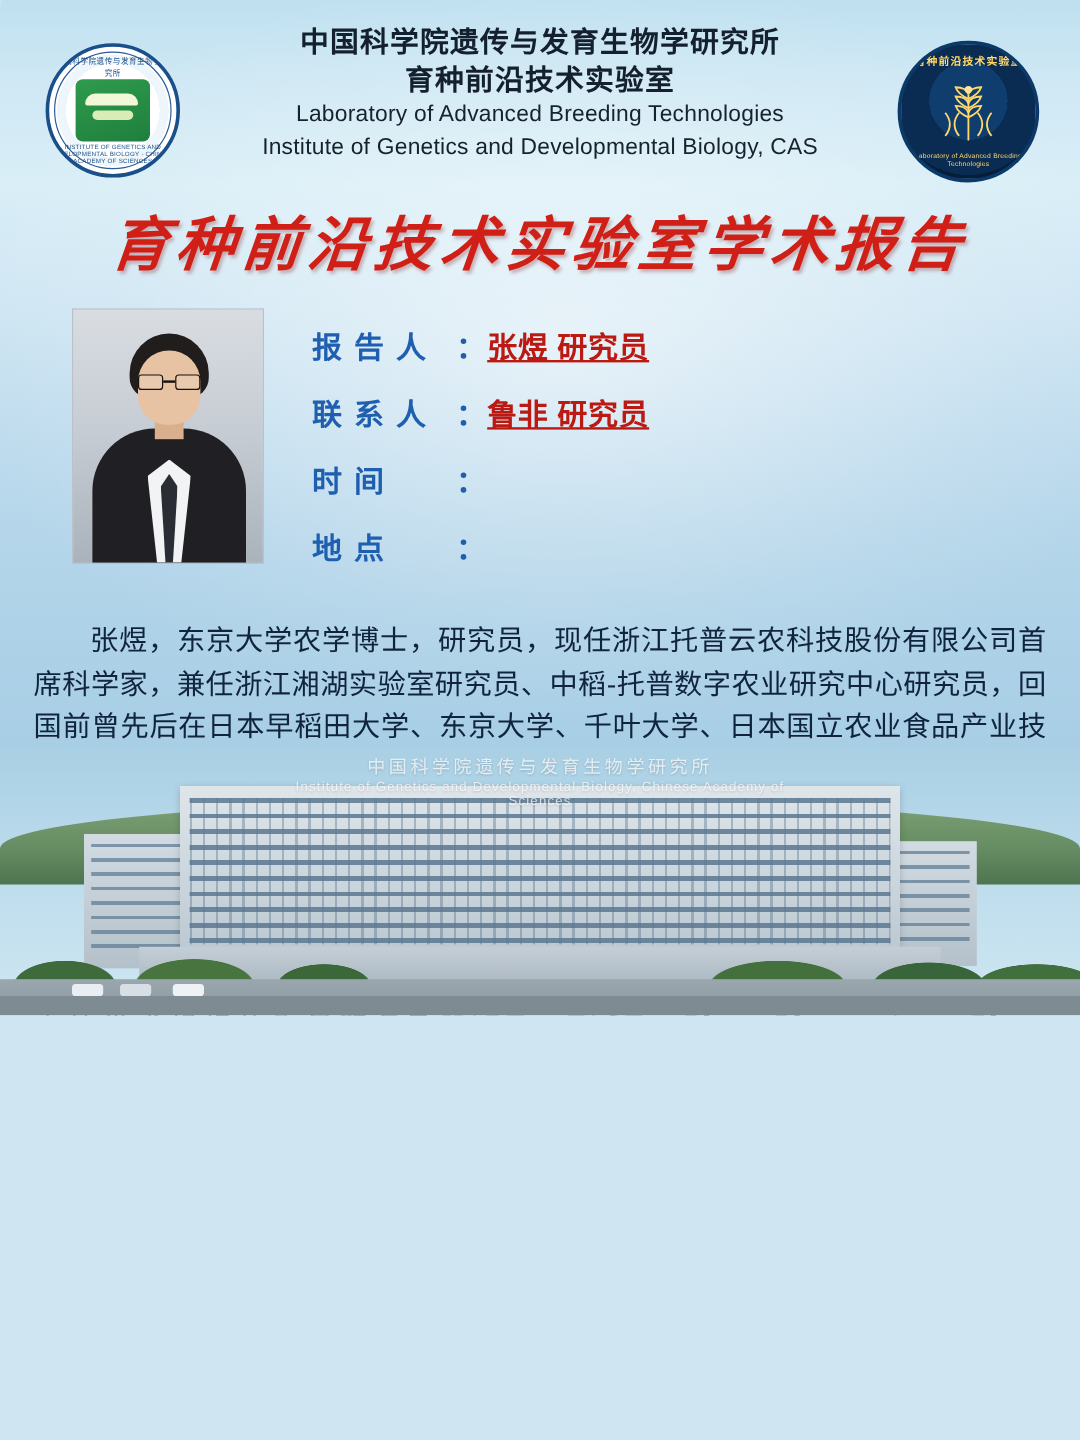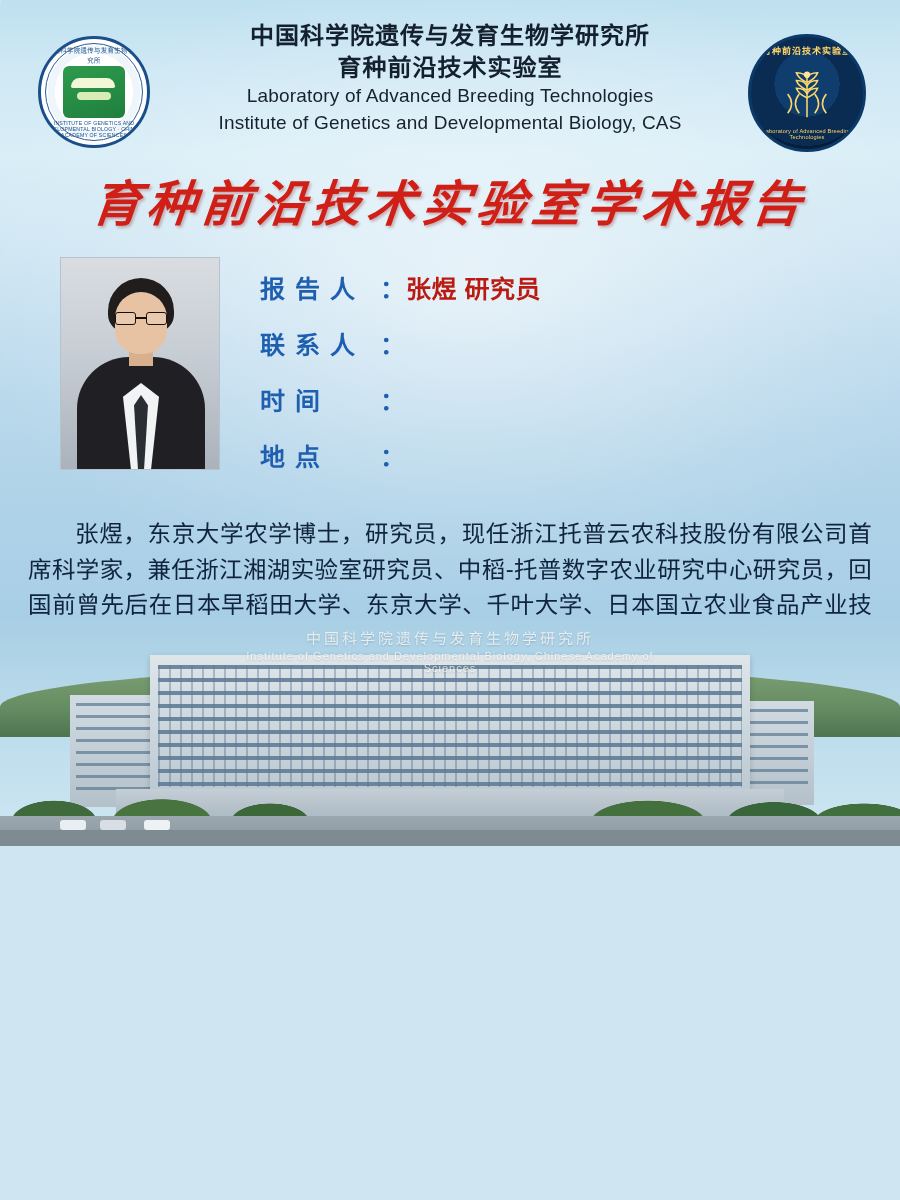--- a/index.html
+++ b/index.html
@@ -305,20 +305,21 @@
     letter-spacing: 10px;
   }
   .info-label .colon {
     margin-left: -6px;
   }
   .info-value {
     font-size: 25px;
     font-weight: bold;
     color: #bb1a12;
     letter-spacing: 0.5px;
+    text-decoration: underline;
   }
 
   
   .bio {
     margin: 24px 28px 0 28px;
     font-family: "DejaVu Serif", "Liberation Serif", serif;
     font-size: 23.5px;
     line-height: 1.52;
     color: #10243d;
     text-align: justify;
@@ -527,20 +528,21 @@
           <span class="colon">：</span>
         </div>
         <div class="info-value">张煜  研究员</div>
       </div>
 
       <div class="info-row">
         <div class="info-label">
           <span class="lbl-text">联系人</span>
           <span class="colon">：</span>
         </div>
+        <div class="info-value">鲁非  研究员</div>
       </div>
 
       <div class="info-row">
         <div class="info-label">
           <span class="lbl-text">时间</span>
           <span class="colon">：</span>
         </div>
       </div>
 
       <div class="info-row">

